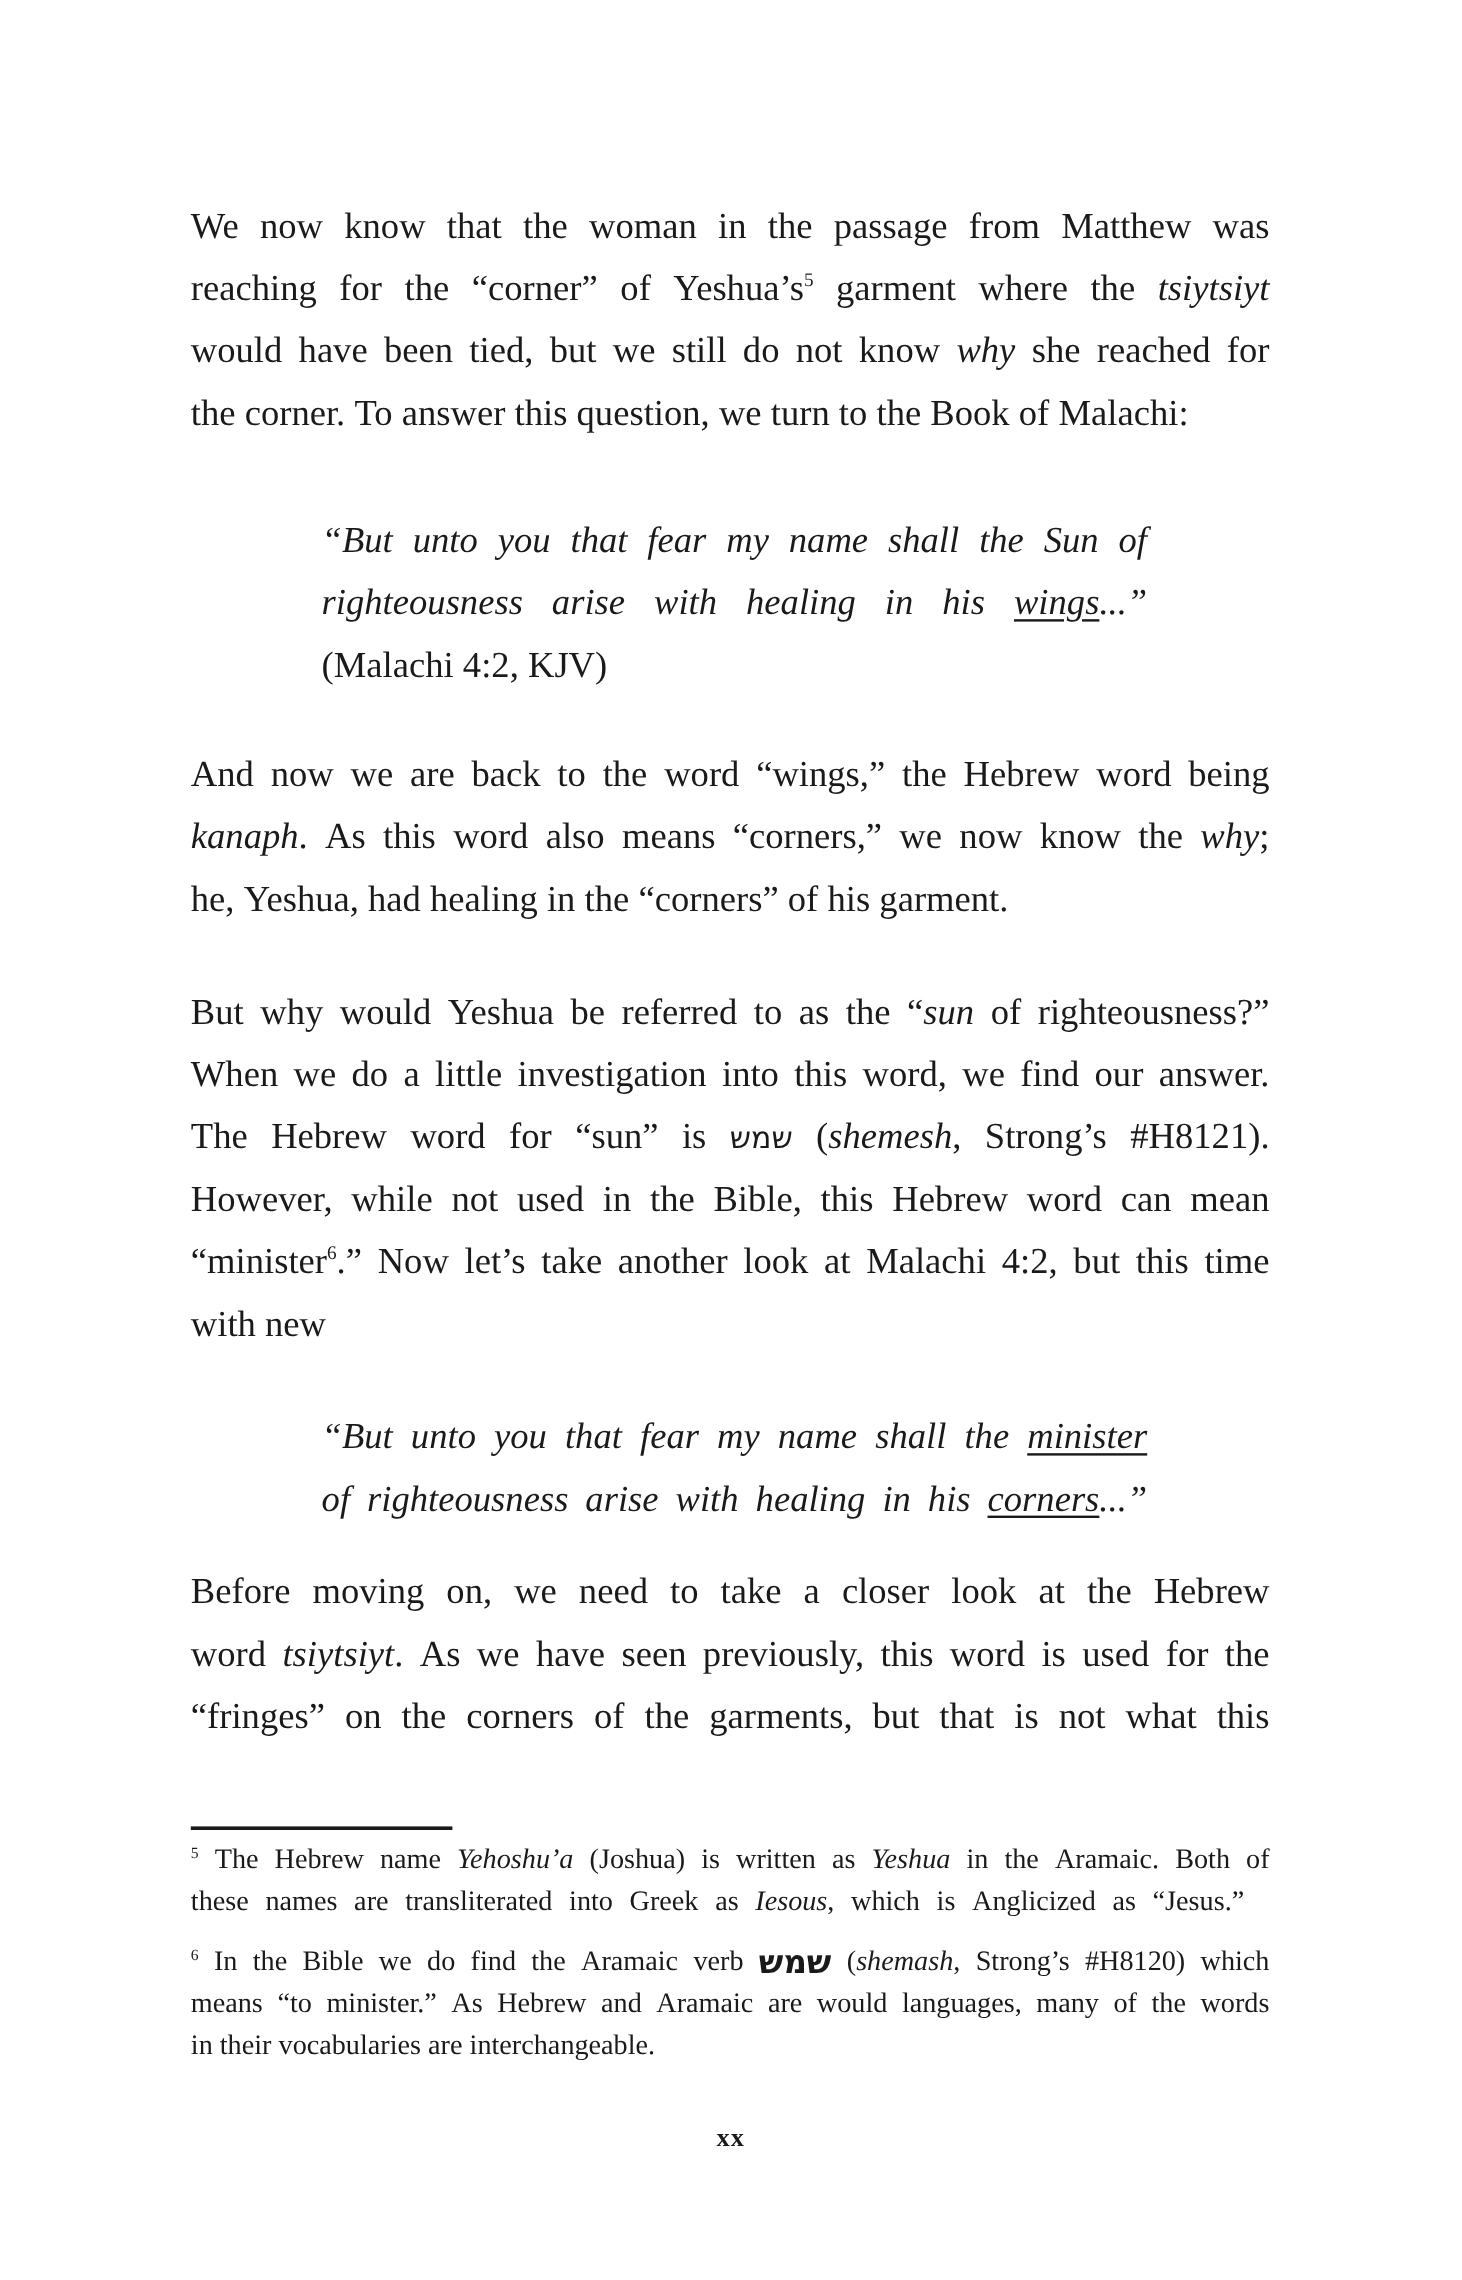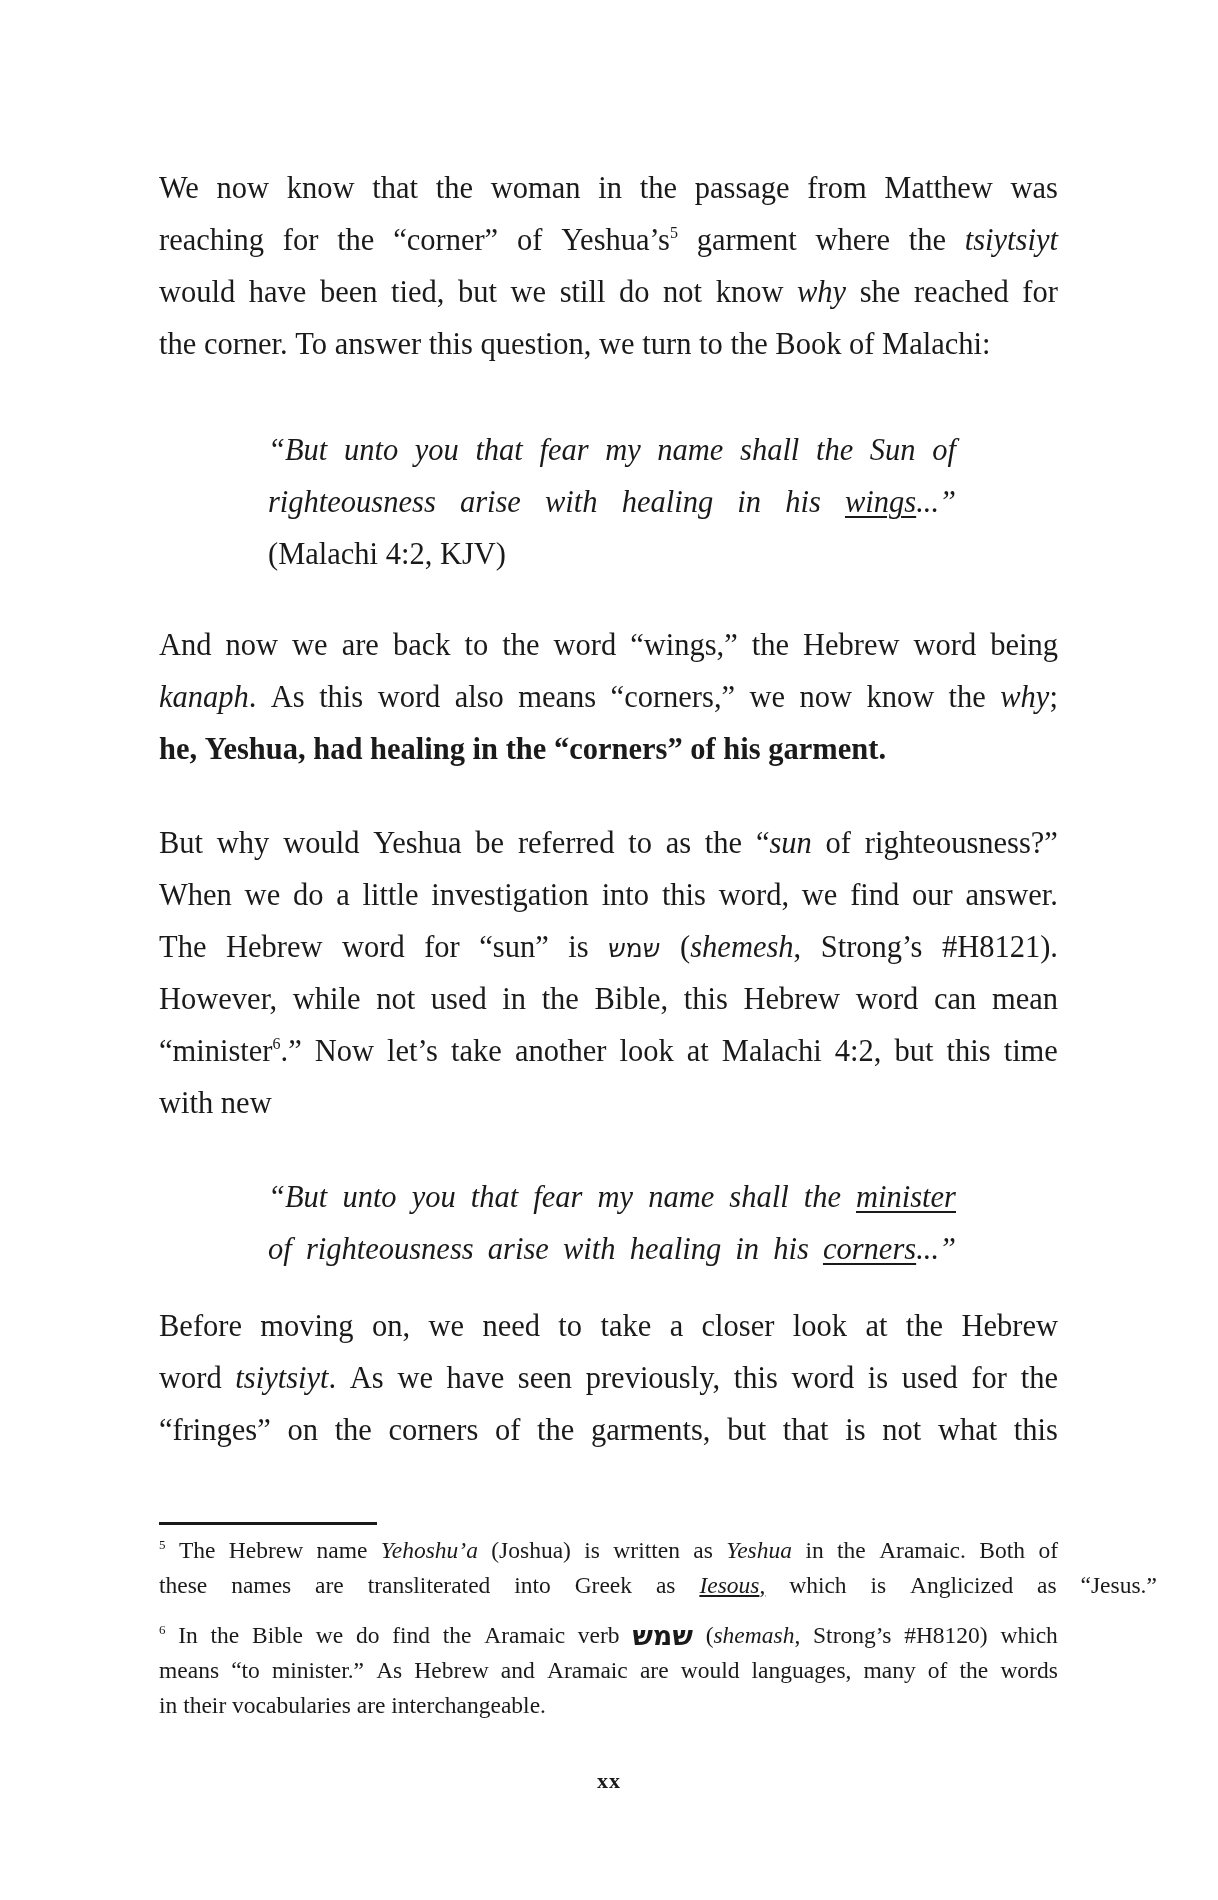--- a/index.html
+++ b/index.html
@@ -145,21 +145,21 @@
         <span><span>word</span></span>
         <span><span>also</span></span>
         <span><span>means</span></span>
         <span><span>“corners,”</span></span>
         <span><span>we</span></span>
         <span><span>now</span></span>
         <span><span>know</span></span>
         <span><span>the</span></span>
         <span><i>why</i><span>;</span></span>
       </div>
-      <div class="jl line nj" style="column-gap: 0px; font-weight: bold;">
+      <div class="jl line nj" style="column-gap: 0px;">
         <span style="margin-right: 0.25em;"><span>he,</span></span>
         <span style="margin-right: 0.25em;"><span>Yeshua,</span></span>
         <span style="margin-right: 0.25em;"><span>had</span></span>
         <span style="margin-right: 0.25em;"><span>healing</span></span>
         <span style="margin-right: 0.25em;"><span>in</span></span>
         <span style="margin-right: 0.25em;"><span>the</span></span>
         <span style="margin-right: 0.25em;"><span>“corners”</span></span>
         <span style="margin-right: 0.25em;"><span>of</span></span>
         <span style="margin-right: 0.25em;"><span>his</span></span>
         <span><span>garment.</span></span>
@@ -328,29 +328,29 @@
         <span><span>is</span></span>
         <span><span>written</span></span>
         <span><span>as</span></span>
         <span><i>Yeshua</i></span>
         <span><span>in</span></span>
         <span><span>the</span></span>
         <span><span>Aramaic.</span></span>
         <span><span>Both</span></span>
         <span><span>of</span></span>
       </div>
-      <div class="fline nj" style="column-gap: 18px;">
+      <div class="fline nj" style="column-gap: 8px;">
         <span style="margin-right: 0.25em;"><span>these</span></span>
         <span style="margin-right: 0.25em;"><span>names</span></span>
         <span style="margin-right: 0.25em;"><span>are</span></span>
         <span style="margin-right: 0.25em;"><span>transliterated</span></span>
         <span style="margin-right: 0.25em;"><span>into</span></span>
         <span style="margin-right: 0.25em;"><span>Greek</span></span>
         <span style="margin-right: 0.25em;"><span>as</span></span>
-        <span style="margin-right: 0.25em; text-decoration: underline;"><i>Iesous</i><span>,</span></span>
+        <span style="margin-right: 0.25em;"><i>Iesous</i><span>,</span></span>
         <span style="margin-right: 0.25em;"><span>which</span></span>
         <span style="margin-right: 0.25em;"><span>is</span></span>
         <span style="margin-right: 0.25em;"><span>Anglicized</span></span>
         <span style="margin-right: 0.25em;"><span>as</span></span>
         <span><span>“Jesus.”</span></span>
       </div>
     </div>
 
   <div class="foot" style="top:1618px;">
       <div class="fline">

